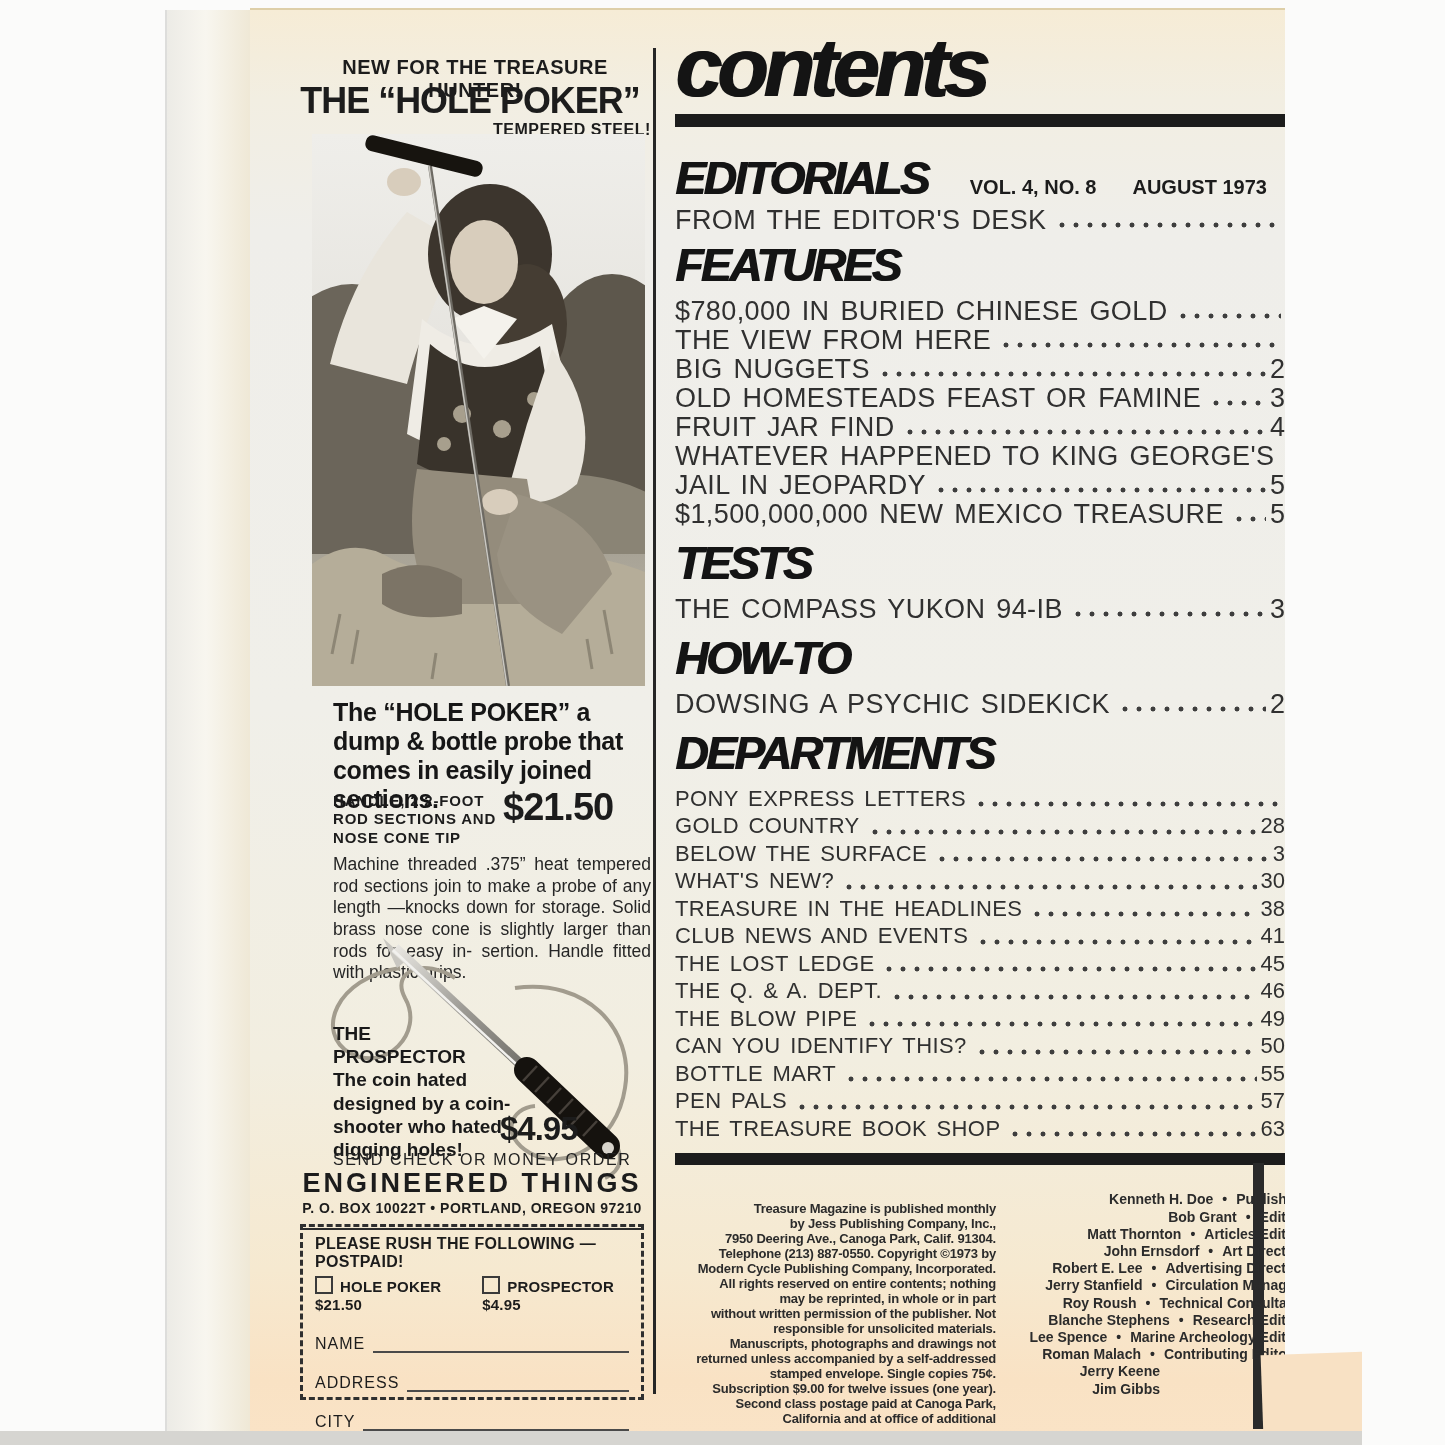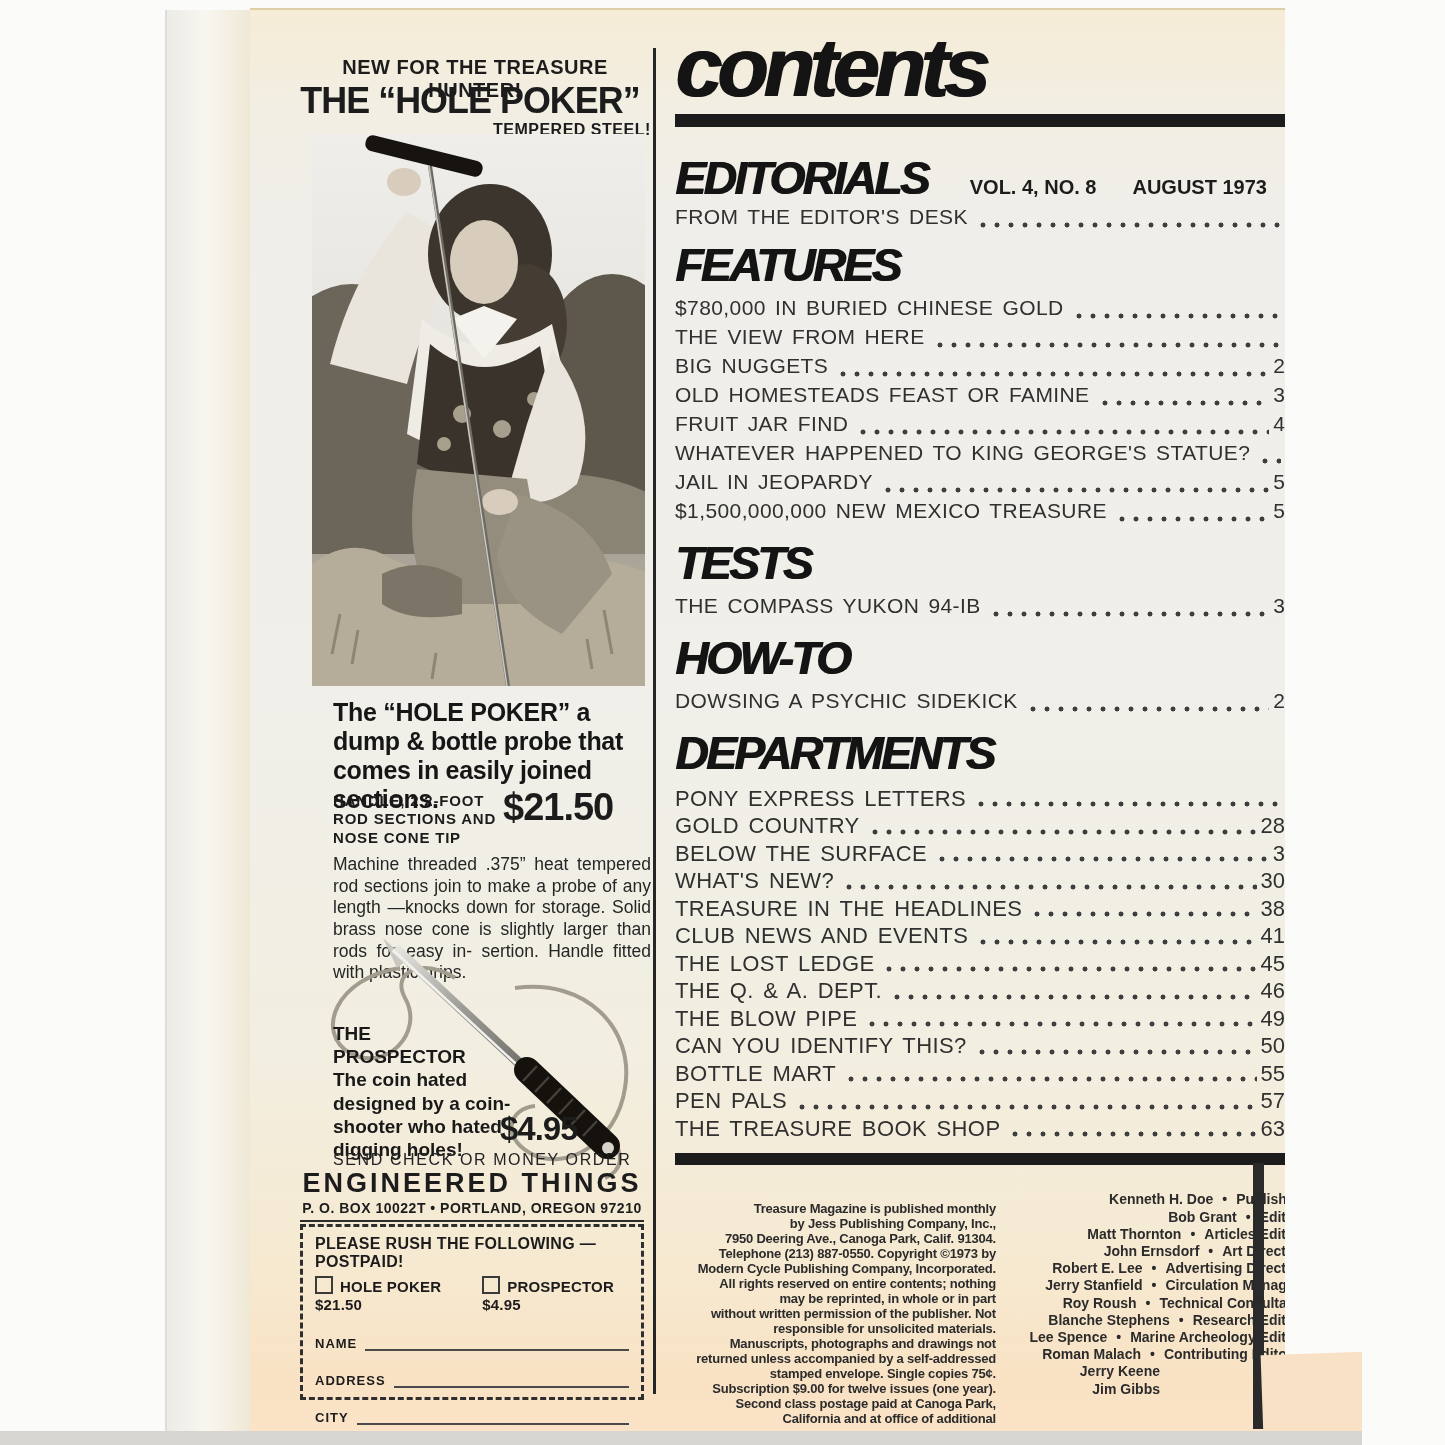--- a/index.html
+++ b/index.html
@@ -26,46 +26,46 @@
   .tempered{font-weight:bold;font-size:16px;letter-spacing:.5px;}
   .ad-headline{font-weight:bold;font-size:25px;line-height:1.16;letter-spacing:-.3px;color:#161616;}
   .spec{font-weight:bold;font-size:15px;line-height:1.22;letter-spacing:.8px;}
   .price-big{font-weight:bold;font-size:38px;letter-spacing:-1px;}
   .ad-body{font-size:17.5px;line-height:1.24;text-align:justify;color:#262626;}
   .pros-line{font-weight:bold;font-size:19px;line-height:1.22;color:#191919;}
   .price-med{font-weight:bold;font-size:33px;letter-spacing:-1px;}
   .send{font-size:16px;letter-spacing:1.6px;color:#222;}
   .company{font-weight:bold;font-size:27px;letter-spacing:3px;text-align:center;}
   .company-addr{font-weight:bold;font-size:14px;letter-spacing:.5px;text-align:center;
-    border-bottom:2px solid #2c2c2c;padding-bottom:4px;}
+    border-bottom:2px solid #2c2c2c;padding-bottom:12px;}
   .order-form{border:3px dashed #2f2f2f;padding:8px 12px;box-sizing:border-box;}
   .rush{font-weight:bold;font-size:16px;letter-spacing:.3px;}
   .items-row{display:flex;gap:18px;margin-top:5px;align-items:center;}
   .chk{display:inline-block;width:14px;height:14px;border:2px solid #3a3a3a;margin-right:7px;vertical-align:-2px;}
   .item-label{font-weight:bold;font-size:15px;letter-spacing:.2px;}
   .field-row{display:flex;align-items:flex-end;margin-top:21px;}
-  .field-label{font-weight:bold;font-size:13px;letter-spacing:1px;}
+  .field-label{font-weight:normal;font-size:16px;letter-spacing:1px;}
   .field-line{flex:1;border-bottom:2px solid #4a4a4a;margin-left:8px;height:14px;}
 
   
   #toc{left:425px;top:18px;width:610px;}
   .mag-title{font-style:italic;font-weight:bold;font-size:84px;line-height:.95;letter-spacing:-5px;
     color:#141414;text-shadow:1.6px 0 currentColor;}
   .rule{background:#1c1c1c;}
   .sec-head-row{display:flex;align-items:baseline;margin-top:28px;}
   .sec-h{font-style:italic;font-weight:bold;font-size:46px;line-height:1;letter-spacing:-2.5px;
     color:#141414;text-shadow:1.2px 0 currentColor;}
   .issue{font-weight:bold;font-size:20px;letter-spacing:0;white-space:nowrap;}
   .row{display:flex;align-items:baseline;color:#303030;}
   .row .t{white-space:nowrap;letter-spacing:.4px;word-spacing:3px;}
   .leader{flex:1 1 0;min-width:0;height:8px;align-self:flex-end;margin:0 4px 5px 12px;
     background-image:radial-gradient(circle at 3px 4px,#3e3e3e 2.1px,rgba(0,0,0,0) 2.8px);
     background-size:14px 8px;background-repeat:repeat-x;}
   .pg{white-space:nowrap;}
-  .row-f{height:29px;font-size:21px;}
+  .row-f{height:29px;font-size:27px;}
   .row-d{height:27.5px;font-size:22px;}
   .h-space{margin:8px 0 8px;}
 
   
   #masthead{position:relative;margin-top:14px;height:270px;}
   .pub{position:absolute;left:16px;top:22px;width:305px;text-align:right;
     font-weight:bold;font-size:13px;line-height:15px;letter-spacing:-.2px;color:#2b2b2b;}
   .pub div{white-space:nowrap;}
   .mast-div{position:absolute;left:578px;top:-16px;width:11px;height:266px;background:#2a2a2a;}
   .staff{position:absolute;left:345px;top:12px;width:280px;text-align:right;

